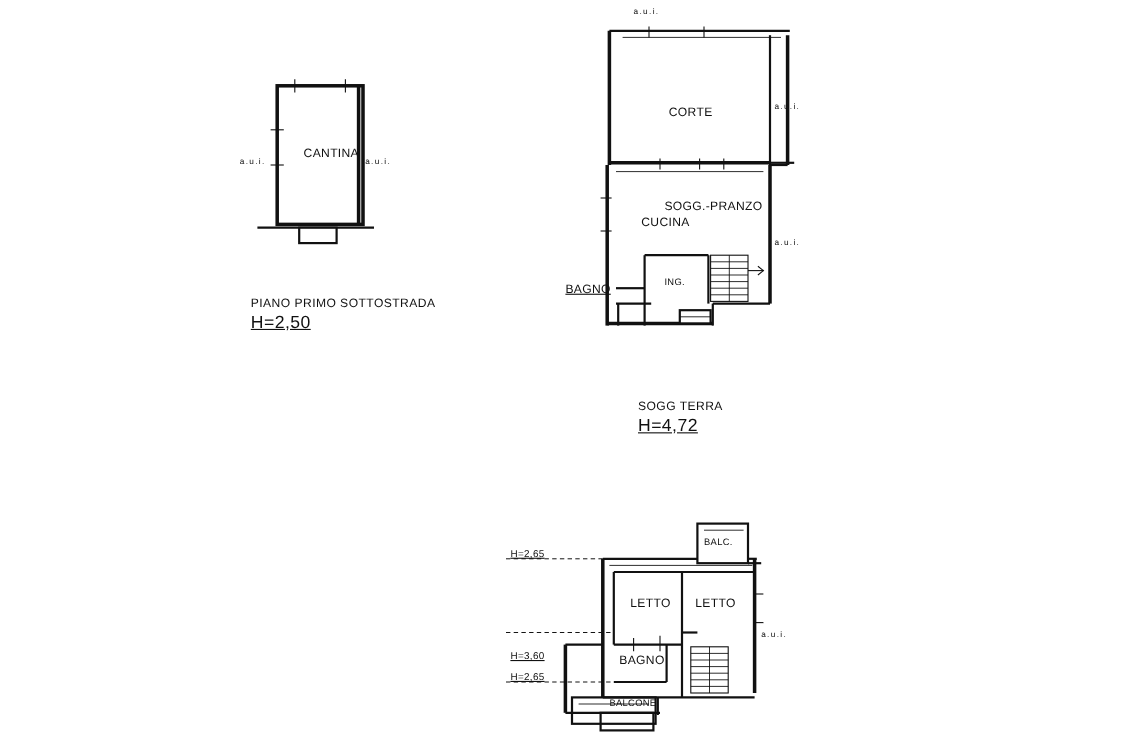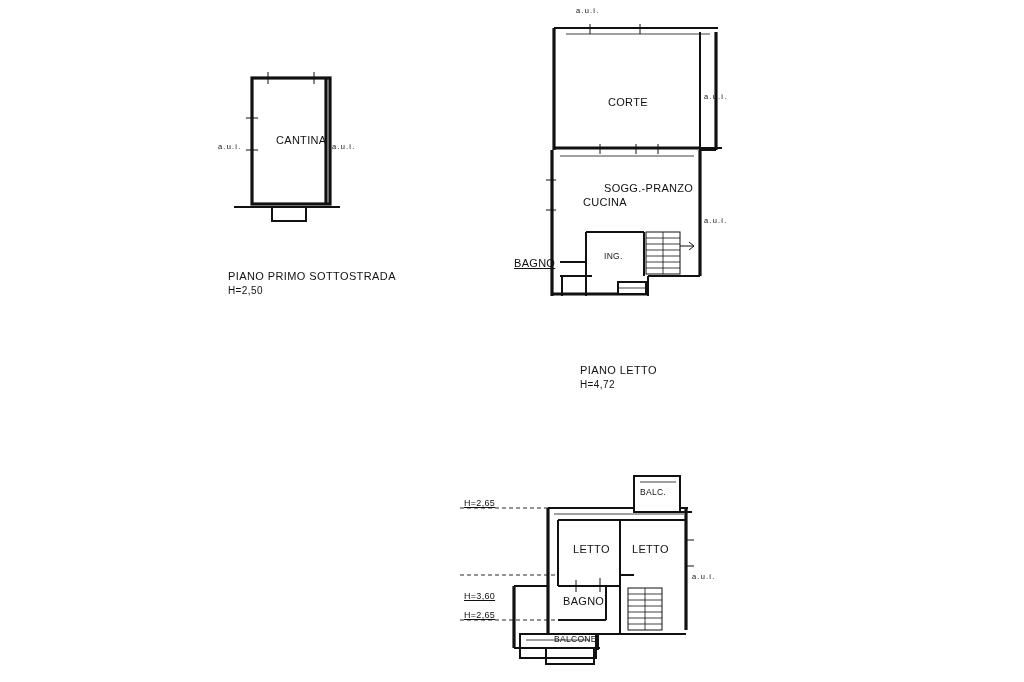--- a/index.html
+++ b/index.html
@@ -36,21 +36,22 @@
   .caption {
     position: absolute;
     font-size: 11px;
     letter-spacing: 0.4px;
     color: #111;
     white-space: nowrap;
   }
   .caption .h {
     display: block;
     margin-top: 3px;
-    font-size: 10px;
+    font-size: 16px;
+    text-decoration: underline;
   }
   svg {
     position: absolute;
     top: 0;
     left: 0;
     overflow: visible;
   }
   .w  { stroke: #111; fill: none; stroke-width: 3.2; }
   .w2 { stroke: #111; fill: none; stroke-width: 2; }
   .thin { stroke: #111; fill: none; stroke-width: 1; }
@@ -147,21 +148,21 @@
   <span class="lbl" style="left:604px; top:182px;">SOGG.-PRANZO</span>
   <span class="lbl" style="left:583px; top:196px;text-align:right;">CUCINA</span>
   <span class="lbl ul" style="left:514px; top:257px;">BAGNO</span>
   <span class="lbl" style="left:604px; top:251px; font-size:8.5px;">ING.</span>
 
   <span class="lbl small" style="left:576px; top:6px;">a.u.i.</span>
   <span class="lbl small" style="left:704px; top:92px;">a.u.i.</span>
   <span class="lbl small" style="left:704px; top:216px;">a.u.i.</span>
 
   <div class="caption" style="left:580px; top:364px;">
-    <span>PIANO LETTO</span>
+    <span>SOGG TERRA</span>
     <span class="h">H=4,72</span>
   </div>
 
   <svg width="1024" height="682">
 
     <rect class="w2" x="634" y="476" width="46" height="36"></rect>
     <line class="hair" x1="640" y1="482" x2="676" y2="482"></line>
 
     <line class="w" x1="548" y1="508" x2="548" y2="634"></line>
     <line class="w2" x1="548" y1="508" x2="634" y2="508"></line>

